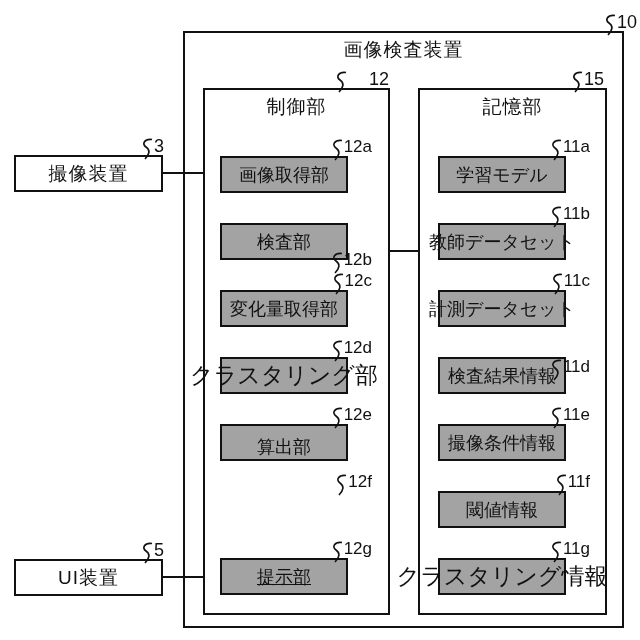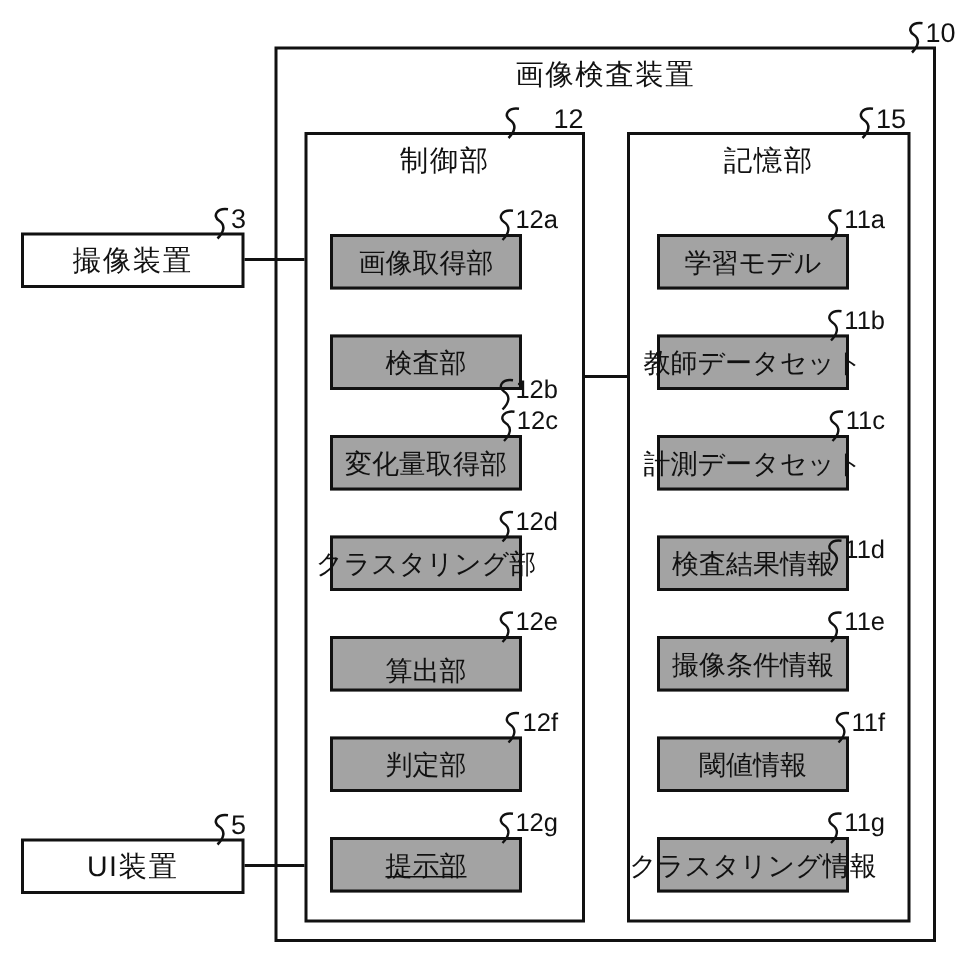--- a/index.html
+++ b/index.html
@@ -11,21 +11,21 @@
   .gbox{position:absolute;border:2px solid #111;background:#fff;box-sizing:border-box;}
   .gtitle{
     position:absolute;left:0;right:0;top:4px;text-align:center;
     font-size:19px;letter-spacing:1px;white-space:nowrap;
   }
   .block{
     position:absolute;width:128px;height:37px;border:2px solid #111;background:#a3a3a3;
     box-sizing:border-box;display:flex;align-items:center;justify-content:center;
     font-size:18px;white-space:nowrap;letter-spacing:0px;
   }
-  .block.wide-text{font-size:18px;}
+  .block.wide-text{font-size:23px;}
   .ext{
     position:absolute;left:14px;width:149px;height:37px;border:2px solid #111;background:#fff;
     box-sizing:border-box;display:flex;align-items:center;justify-content:center;
     font-size:19px;letter-spacing:1px;white-space:nowrap;
   }
   .conn{position:absolute;height:2px;background:#111;}
   .ref{
     position:absolute;display:flex;align-items:center;
     font-size:17px;line-height:20px;white-space:nowrap;
   }
@@ -72,23 +72,20 @@
     </div>
   <div class="block" style="left:220px;top:290px;">
       <span>変化量取得部</span>
     </div>
   <div class="block wide-text" style="left:220px;top:357px;">
       <span>クラスタリング部</span>
     </div>
   <div class="block" style="left:220px;top:424px;align-items:flex-end;">
       <span>算出部</span>
     </div>
-  <div class="block" style="left:220px;top:491px;">
-      <span>判定部</span>
-    </div>
   <div class="block" style="left:220px;top:558px;text-decoration:underline;">
       <span>提示部</span>
     </div>
 
   <div class="block" style="left:438px;top:156px;">
       <span>学習モデル</span>
     </div>
   <div class="block" style="left:438px;top:223px;">
       <span>教師データセット</span>
     </div>

